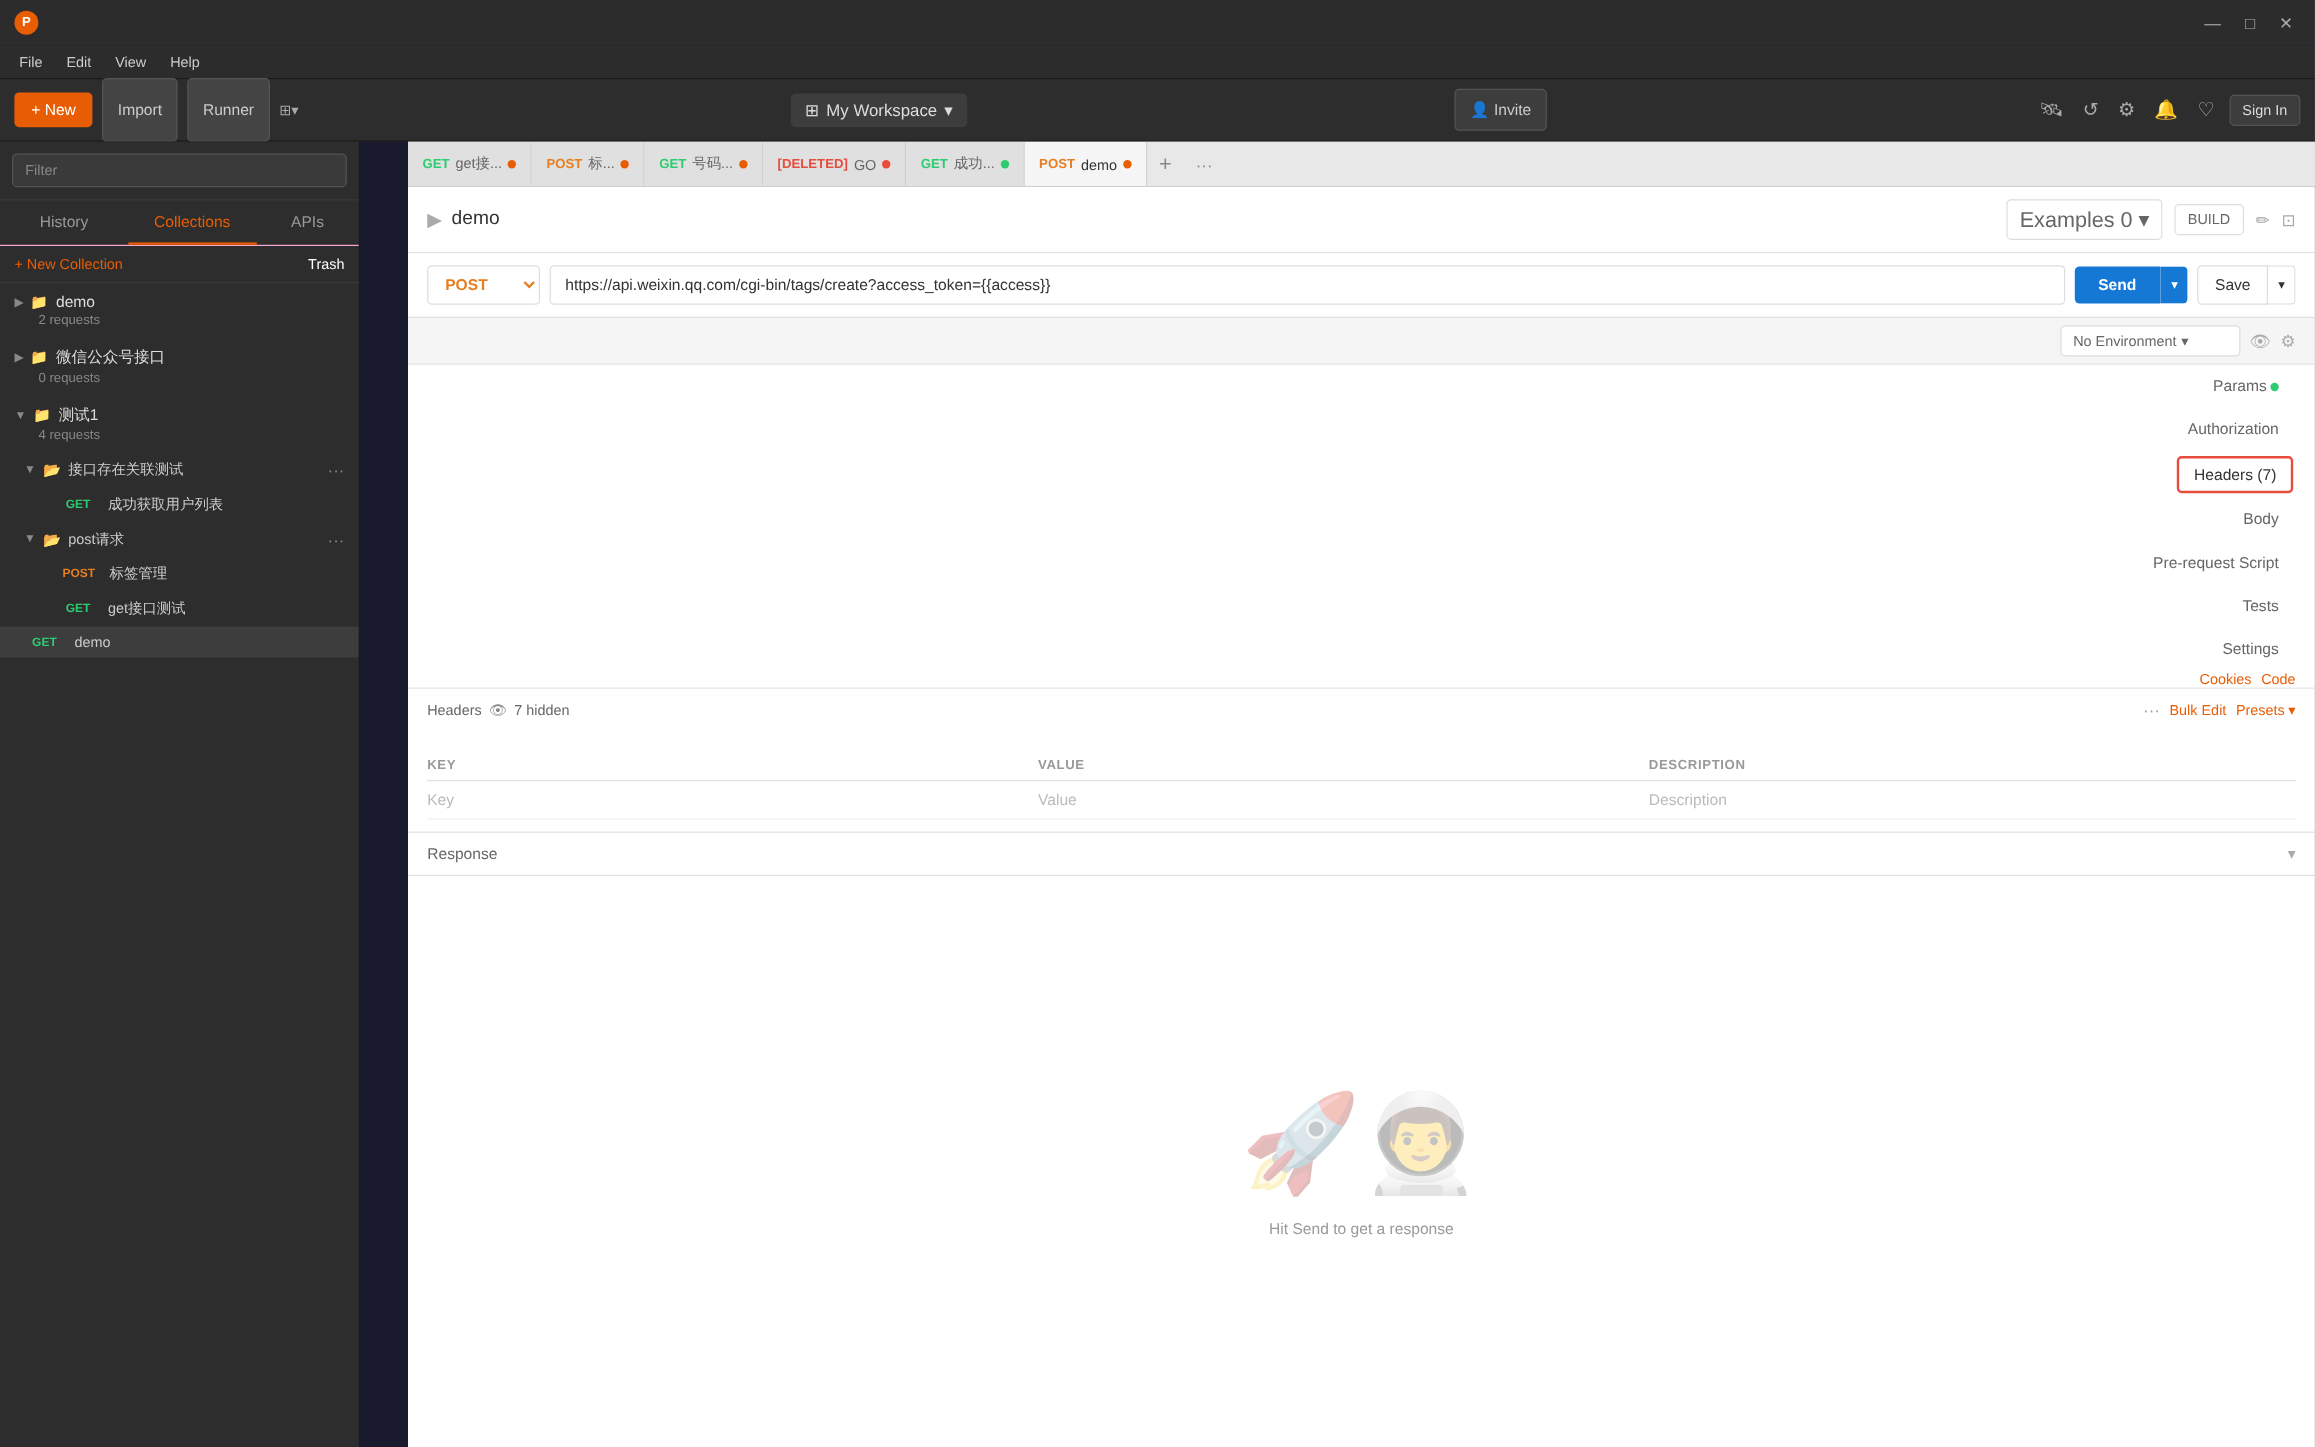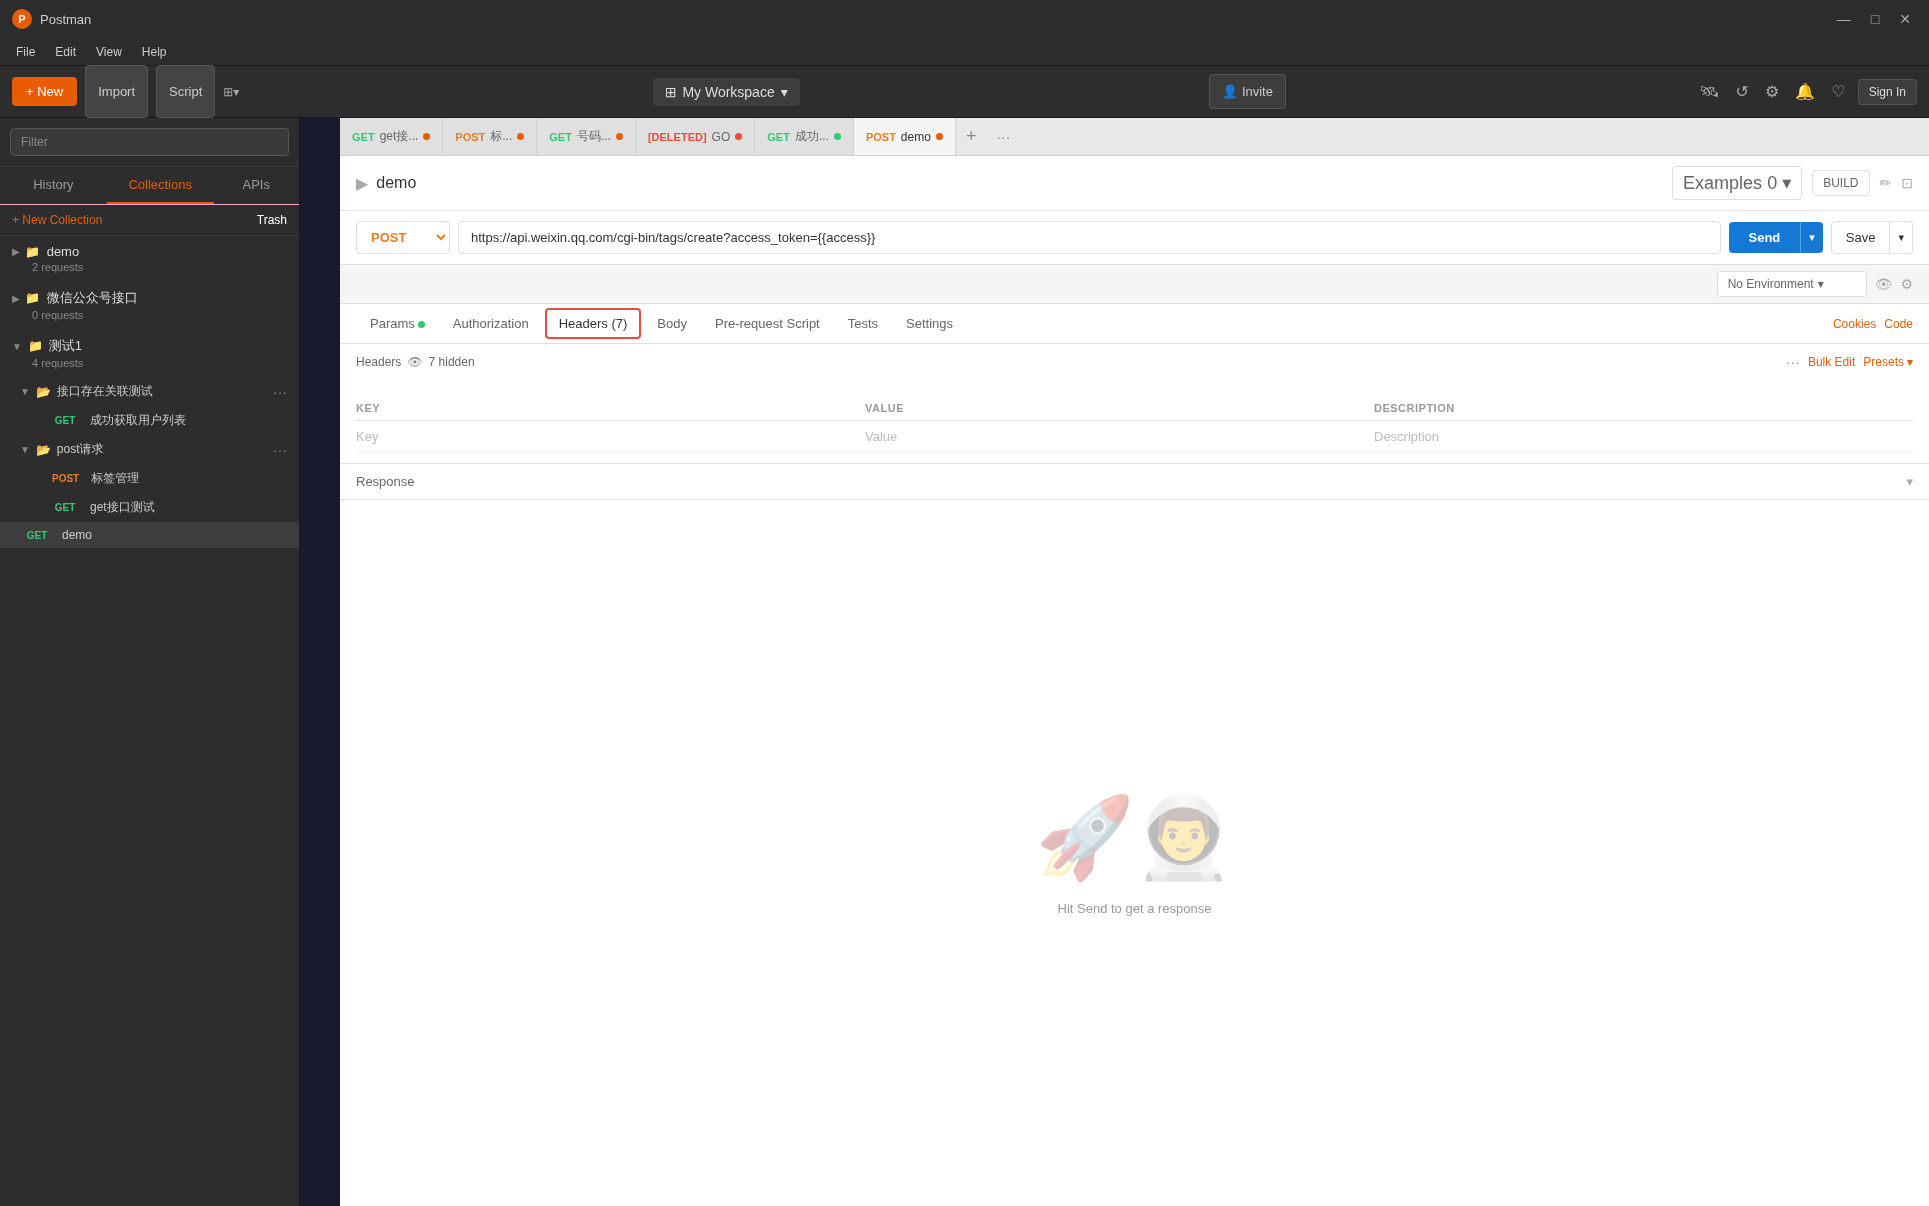--- a/index.html
+++ b/index.html
@@ -339,24 +339,25 @@
       padding: 8px 8px;
       font-size: 11px;
       cursor: pointer;
     }
     .send-group { display: flex; }
     .save-group { display: flex; }
 
     
     .req-section-tabs {
       display: flex;
-      align-items: center;
+      align-items: flex-end;
       border-bottom: 1px solid #e0e0e0;
       background: #fff;
       padding: 0 16px;
+      flex-direction: column;
     }
     .req-section-tab {
       padding: 10px 14px;
       font-size: 13px;
       color: #666;
       cursor: pointer;
       border-bottom: 2px solid transparent;
       margin-bottom: -1px;
     }
     .req-section-tab.highlighted {
@@ -464,39 +465,38 @@
       gap: 8px;
     }
   </style>
 </head>
 <body>
 
 <div class="titlebar">
   <div class="titlebar-icon">
       <span>P</span>
     </div>
-  <span class="titlebar-title">Postman</span>
   <div class="titlebar-controls">
     <button class="titlebar-btn">—</button>
     <button class="titlebar-btn">□</button>
     <button class="titlebar-btn">✕</button>
   </div>
 </div>
 
 <div class="menubar">
   <span class="menu-item">File</span>
   <span class="menu-item">Edit</span>
   <span class="menu-item">View</span>
   <span class="menu-item">Help</span>
 </div>
 
 <div class="toolbar">
   <button class="btn-new">+ New</button>
   <button class="btn-import">Import</button>
-  <button class="btn-runner">Script</button>
+  <button class="btn-runner">Runner</button>
   <span style="width:20px;color:#aaa;cursor:pointer;font-size:12px">⊞▾</span>
   <div class="workspace-selector">
     <span>⊞</span>
     <span>My Workspace</span>
     <span>▾</span>
   </div>
   <button class="btn-invite">👤 Invite</button>
   <div class="toolbar-right">
     <button class="toolbar-icon-btn">🛰</button>
     <button class="toolbar-icon-btn">↺</button>

